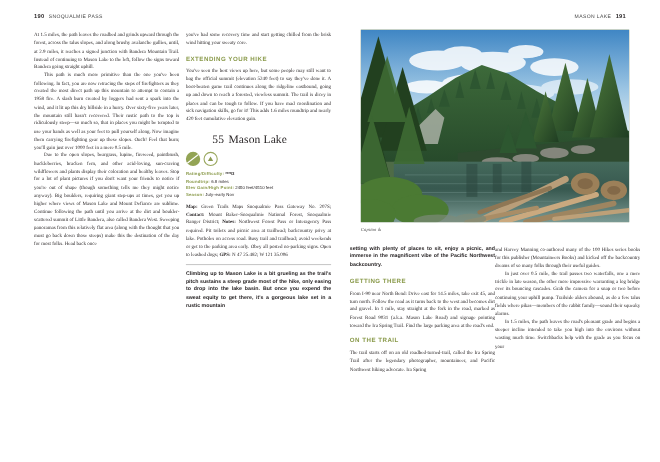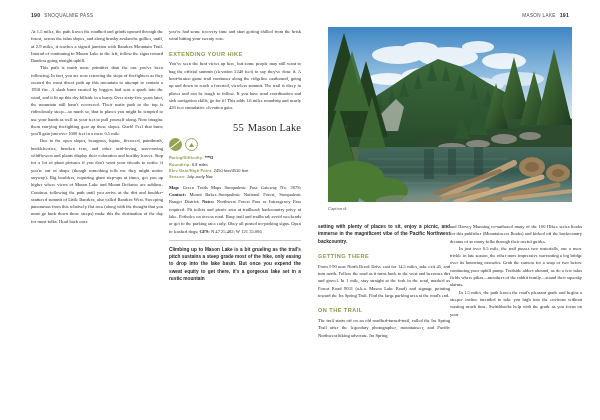--- a/index.html
+++ b/index.html
@@ -90,22 +90,23 @@
   }
 
   
   .hike-block { margin-top: 11px; }
   .hike-title {
     font-family: "Liberation Serif", serif;
     font-size: 10.5px;
     line-height: 12px;
     color: #231f20;
     letter-spacing: 0.1px;
-    text-align: right;
+    text-align: left;
     margin-bottom: 4px;
+    margin-left: 24px;
   }
   .hike-num { margin-right: 4px; }
 
   .icon-row {
     display: flex;
     align-items: center;
     gap: 3px;
     margin-bottom: 4px;
   }
   .badge {

